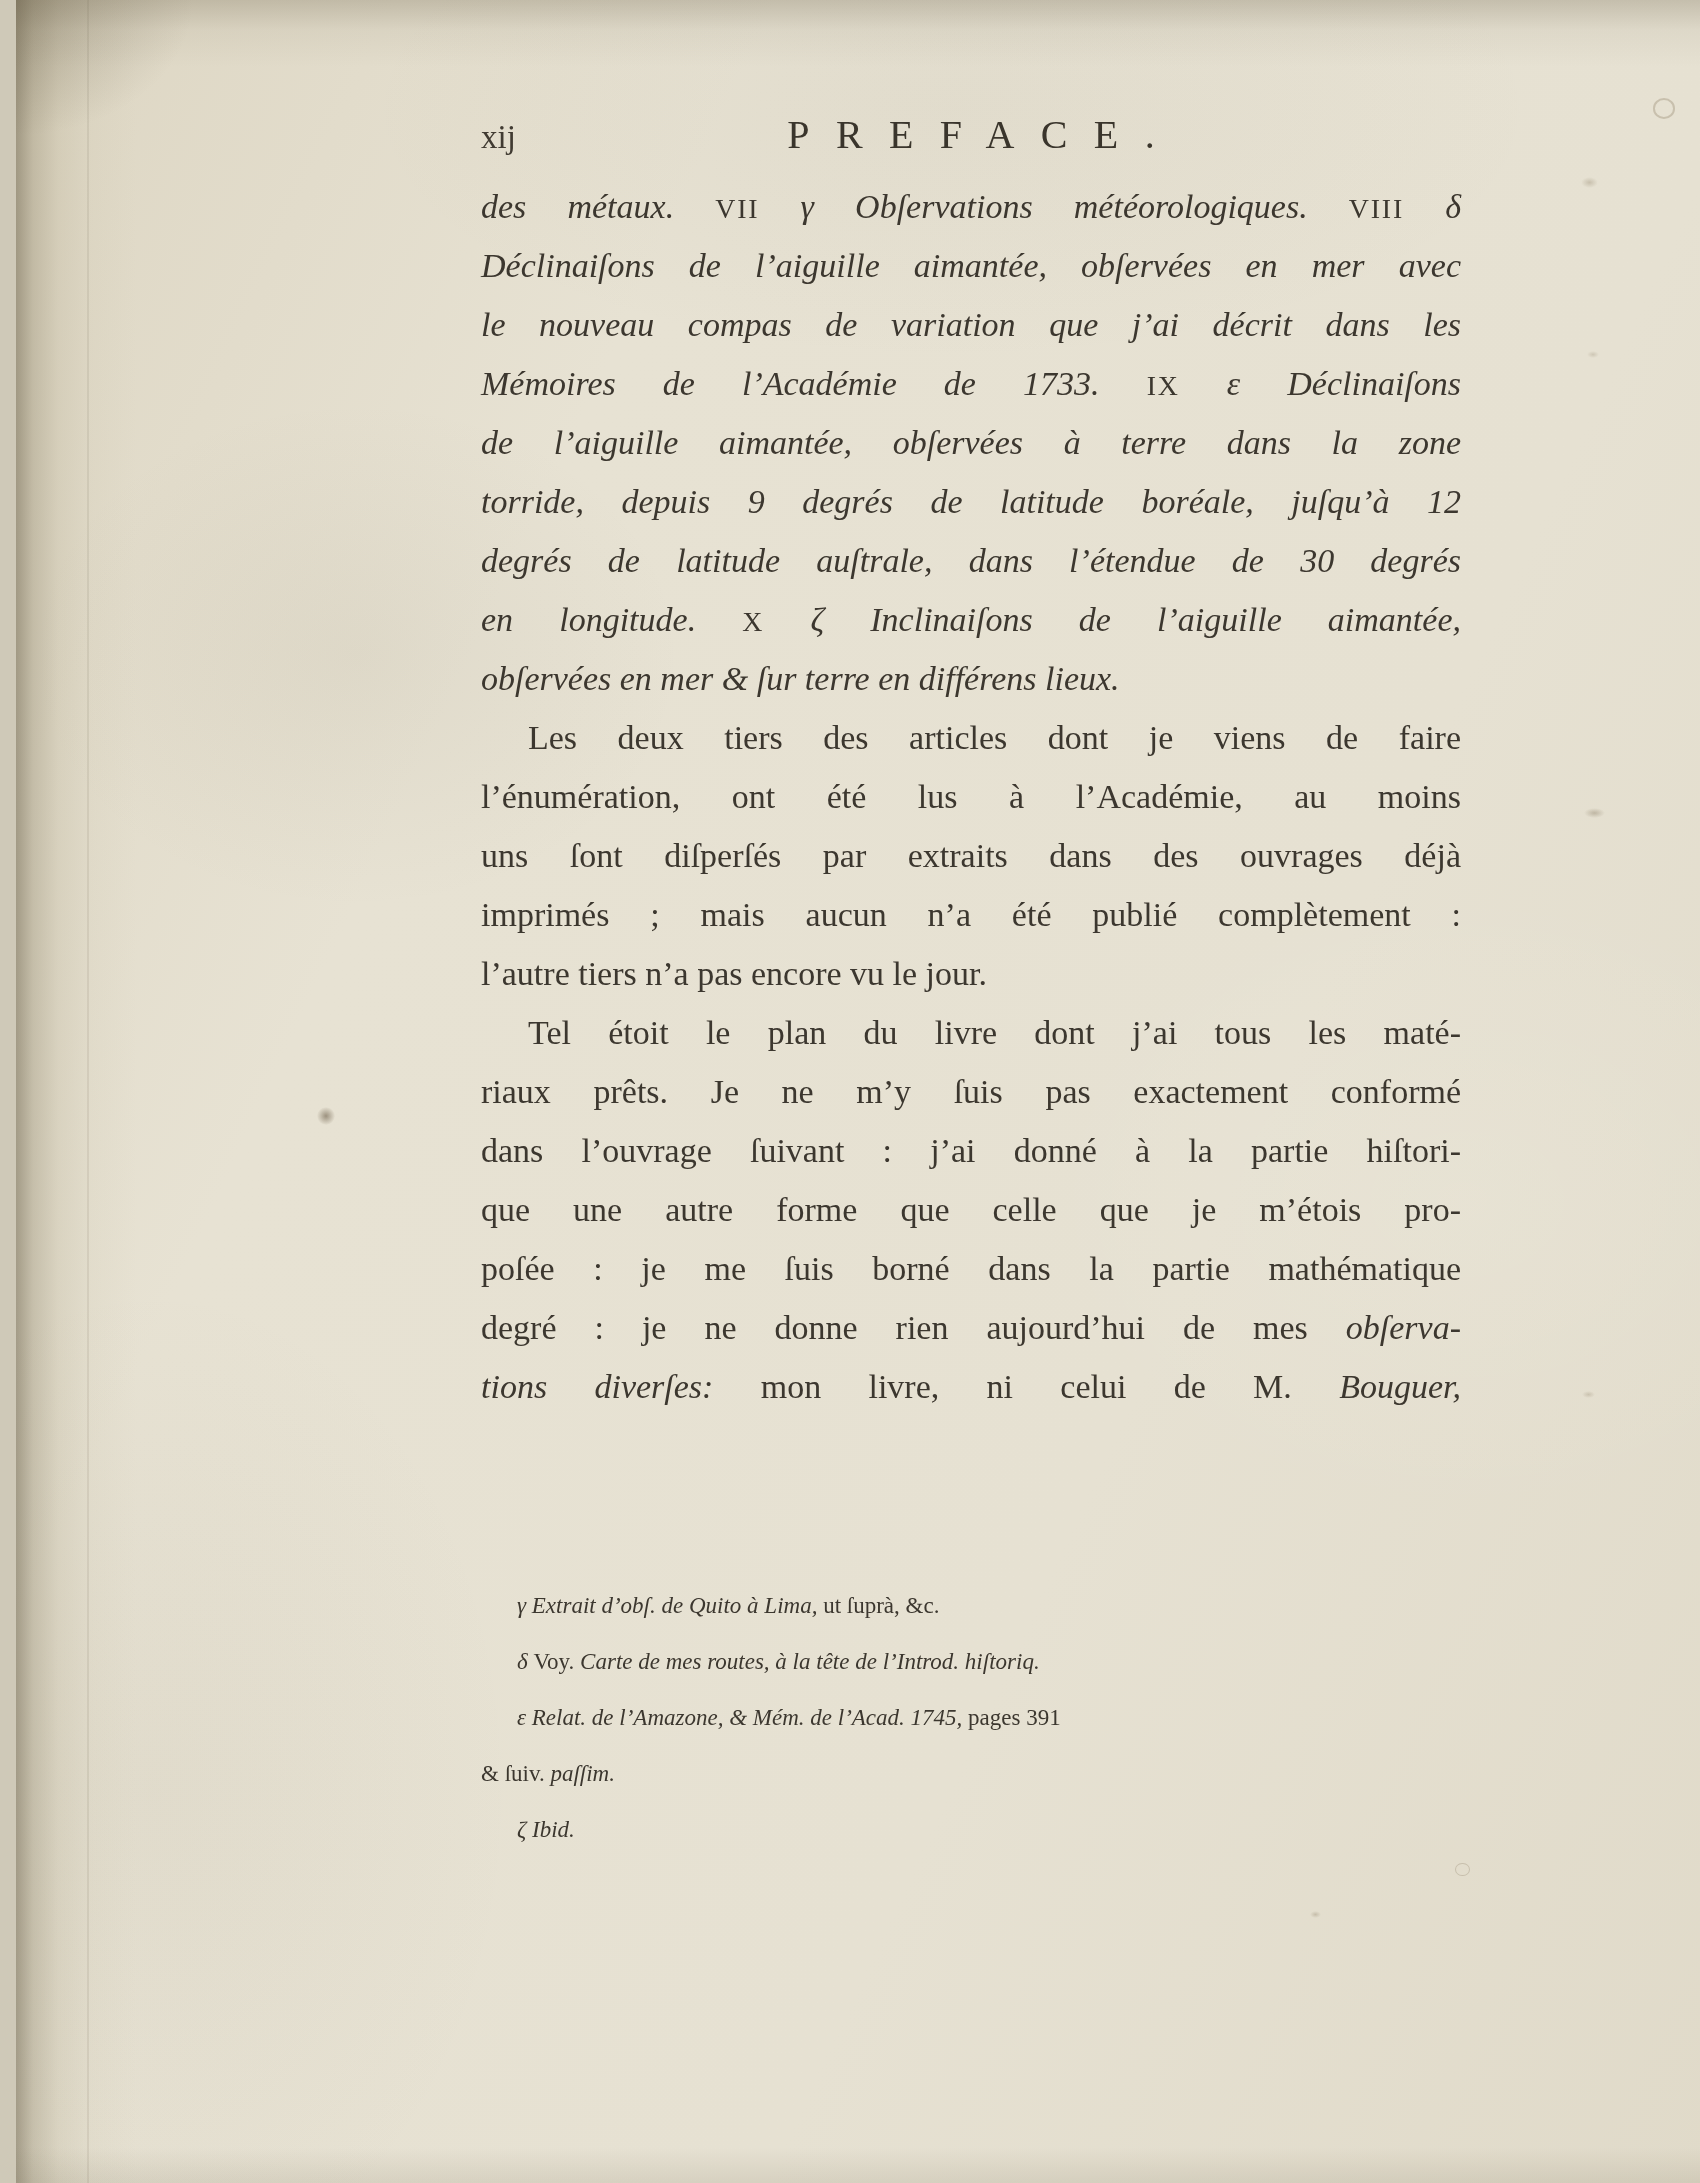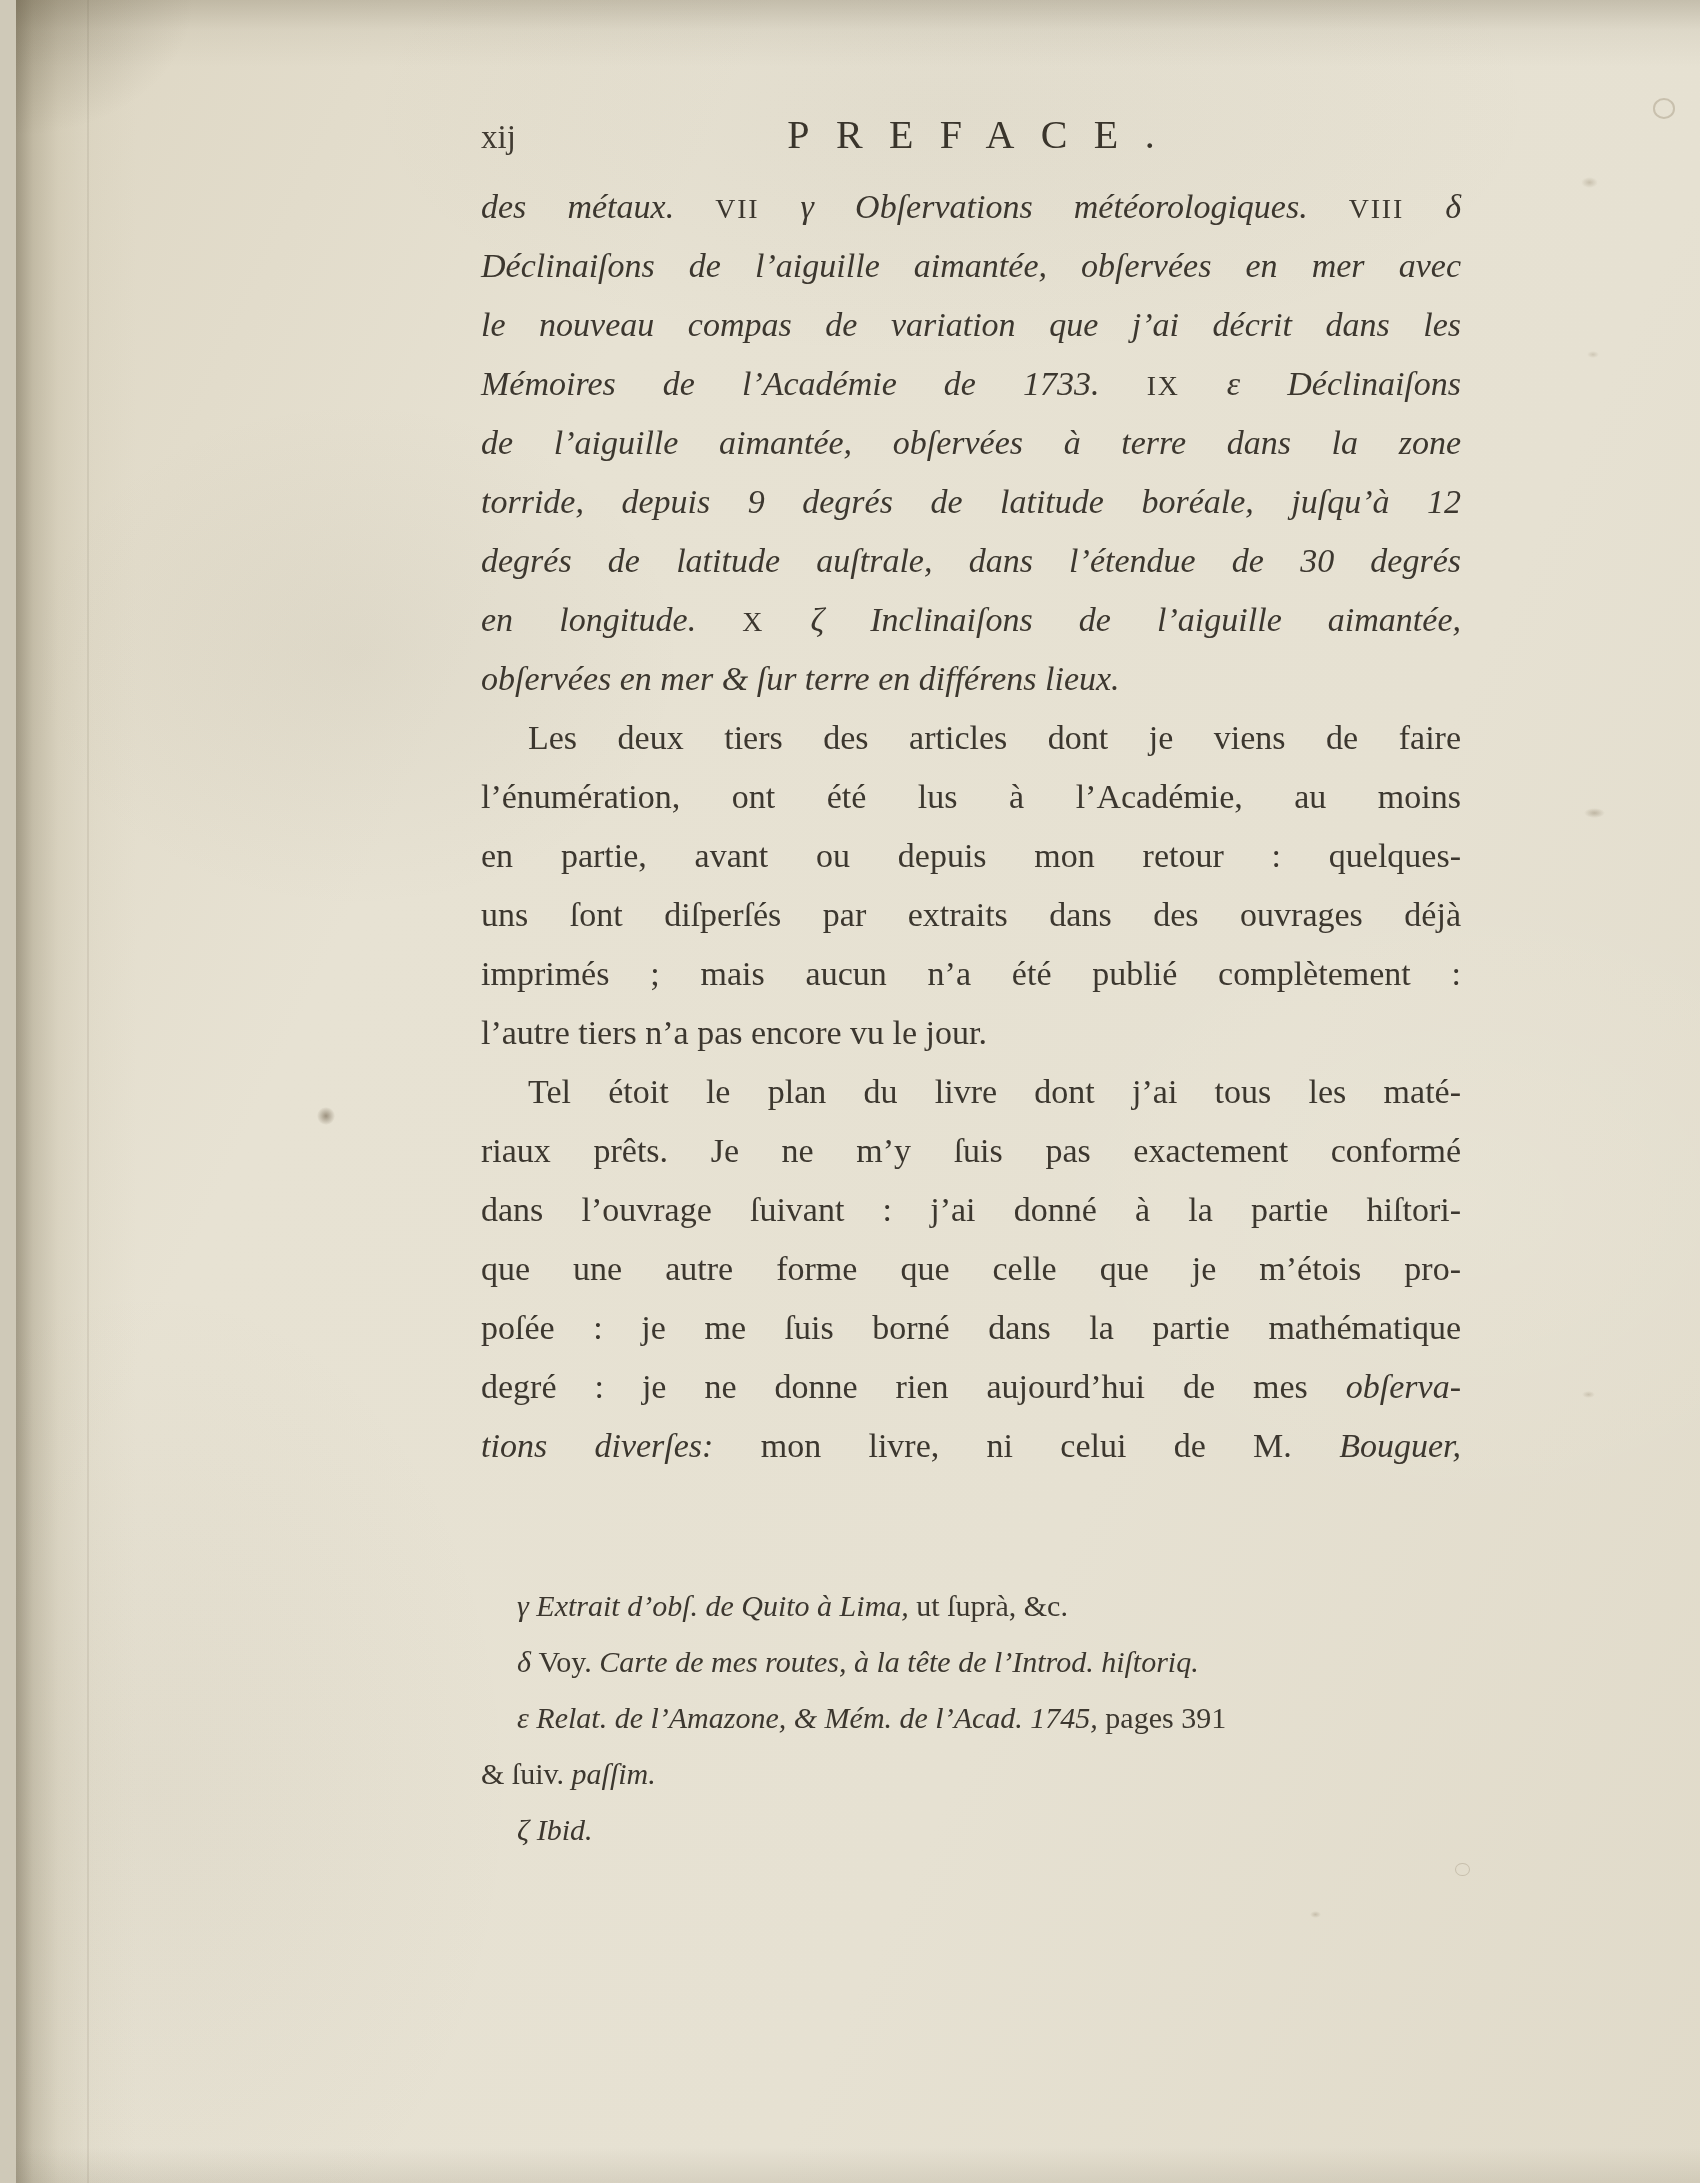--- a/index.html
+++ b/index.html
@@ -88,21 +88,21 @@
     height: 59px; line-height: 59px;
     text-align: justify; text-align-last: justify;
     overflow: visible;
   }
   .bodytext .line.short { text-align-last: left; }
   .bodytext .line.indent { text-indent: 47px; }
 
   
   .footnotes {
     position: absolute; left: 465px; top: 1578px; width: 980px;
-    font-size: 30px;
+    font-size: 23px;
   }
   .footnotes .line {
     height: 56px; line-height: 56px;
     text-align: left; text-align-last: auto;
   }
   .footnotes .line.indent { text-indent: 36px; }
 
   .i { font-style: italic; }
   .r { font-style: normal; }
   .c { font-style: normal; font-size: 0.82em; letter-spacing: 1.8px; }
@@ -136,21 +136,20 @@
       <div class="line"><span class="i">Déclinaiſons de l’aiguille aimantée, obſervées en mer avec</span></div>
       <div class="line"><span class="i">le nouveau compas de variation que j’ai décrit dans les</span></div>
       <div class="line"><span class="i">Mémoires de l’Académie de 1733. </span><span class="c">IX</span><span class="i"> ε Déclinaiſons</span></div>
       <div class="line"><span class="i">de l’aiguille aimantée, obſervées à terre dans la zone</span></div>
       <div class="line"><span class="i">torride, depuis 9 degrés de latitude boréale, juſqu’à 12</span></div>
       <div class="line"><span class="i">degrés de latitude auſtrale, dans l’étendue de 30 degrés</span></div>
       <div class="line"><span class="i">en longitude. </span><span class="c">X</span><span class="i"> ζ Inclinaiſons de l’aiguille aimantée,</span></div>
       <div class="line short"><span class="i">obſervées en mer &amp; ſur terre en différens lieux.</span></div>
       <div class="line indent"><span class="r">Les deux tiers des articles dont je viens de faire</span></div>
       <div class="line"><span class="r">l’énumération, ont été lus à l’Académie, au moins</span></div>
-      <div class="line"><span class="r">en partie, avant ou depuis mon retour : quelques-</span></div>
       <div class="line"><span class="r">uns ſont diſperſés par extraits dans des ouvrages déjà</span></div>
       <div class="line"><span class="r">imprimés ; mais aucun n’a été publié complètement :</span></div>
       <div class="line short"><span class="r">l’autre tiers n’a pas encore vu le jour.</span></div>
       <div class="line indent"><span class="r">Tel étoit le plan du livre dont j’ai tous les maté-</span></div>
       <div class="line"><span class="r">riaux prêts. Je ne m’y ſuis pas exactement conformé</span></div>
       <div class="line"><span class="r">dans l’ouvrage ſuivant : j’ai donné à la partie hiſtori-</span></div>
       <div class="line"><span class="r">que une autre forme que celle que je m’étois pro-</span></div>
       <div class="line"><span class="r">poſée : je me ſuis borné dans la partie mathématique</span></div>
       <div class="line"><span class="r">degré : je ne donne rien aujourd’hui de mes </span><span class="i">obſerva-</span></div>
       <div class="line"><span class="i">tions diverſes:</span><span class="r"> mon livre, ni celui de M. </span><span class="i">Bouguer,</span></div>

